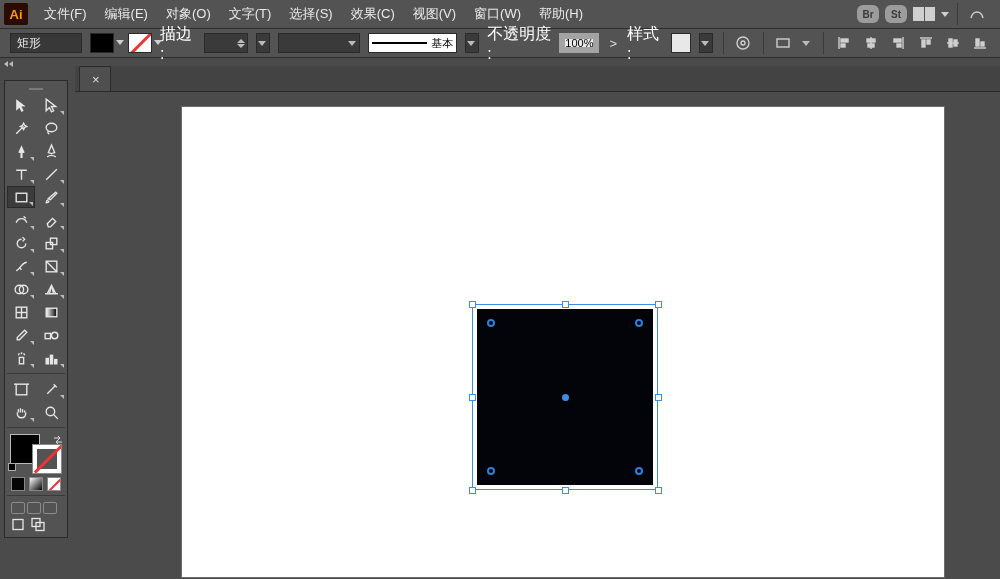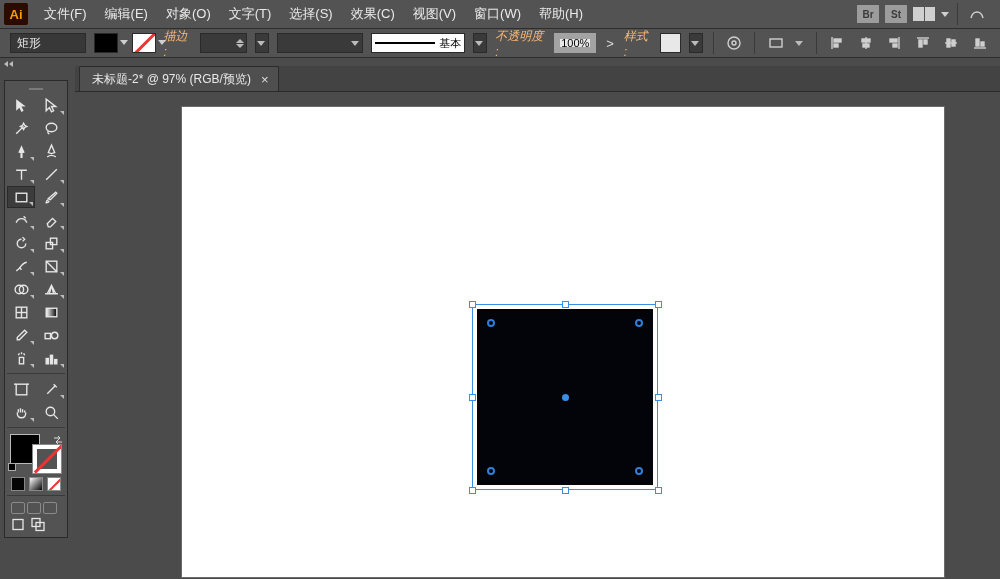--- a/index.html
+++ b/index.html
@@ -46,21 +46,21 @@
     gap:6px;
     padding-right:12px;
   }
   .square-btn {
     width:22px;height:18px;
     background:#9c9c9c;
     color:#3a3a3a;
     font-size:10px;
     font-weight:bold;
     display:flex;align-items:center;justify-content:center;
-    border-radius:0;
+    border-radius:6px;
   }
   .workspace-switch {
     width:22px;height:14px;
     display:flex;gap:1px;
   }
   .workspace-switch span{flex:1;background:#cfcfcf;}
   .small-tri { width:0;height:0;border-left:4px solid transparent;border-right:4px solid transparent;border-top:5px solid #cfcfcf;}
 
   
   .optbar {
@@ -83,21 +83,21 @@
   }
   .color-swatch{
     width:24px;height:20px;background:#000;border:1px solid #2a2a2a;position:relative;
   }
   .swatch-caret{position:absolute;right:-10px;top:7px;width:0;height:0;border-left:4px solid transparent;border-right:4px solid transparent;border-top:5px solid #cfcfcf;}
   .no-stroke-swatch{
     width:24px;height:20px;background:#fff;border:1px solid #2a2a2a;position:relative;overflow:hidden;
   }
   .no-stroke-swatch:before{content:"";position:absolute;left:-3px;top:8px;width:30px;height:3px;background:#e33;transform:rotate(-45deg);}
 
-  .opt-label{font-size:12px;color:#fdba74;font-style:italic;}
+  .opt-label{font-size:16px;color:#ffffff;}
   .num-stepper{
     width:50px;height:20px;background:#3a3a3a;border:1px solid #2a2a2a;display:flex;align-items:center;justify-content:flex-end;padding-right:2px;
   }
   .stepper-arrows{display:flex;flex-direction:column;gap:1px;}
   .stepper-arrows i{width:0;height:0;border-left:4px solid transparent;border-right:4px solid transparent;}
   .stepper-arrows i.up{border-bottom:4px solid #bbb;}
   .stepper-arrows i.dn{border-top:4px solid #bbb;}
 
   .drop-field{
     height:20px;background:#3a3a3a;border:1px solid #2a2a2a;display:flex;align-items:center;justify-content:flex-end;padding:0 3px;
@@ -357,21 +357,20 @@
     </div>
 </div>
 
 <div class="panel-collapse-row">
     <i></i>
     <i></i>
   </div>
 
 <div class="tabrow">
   <div class="doc-tab">
-    <span>未标题-2* @ 97% (RGB/预览)</span>
     <span class="tab-close">×</span>
   </div>
 </div>
 
 <div class="tools">
   <div class="tools-grip">
       <span></span>
     </div>
 
   <div class="tool-row">

